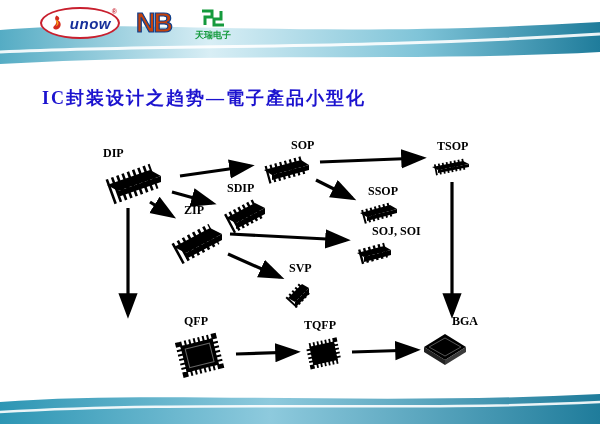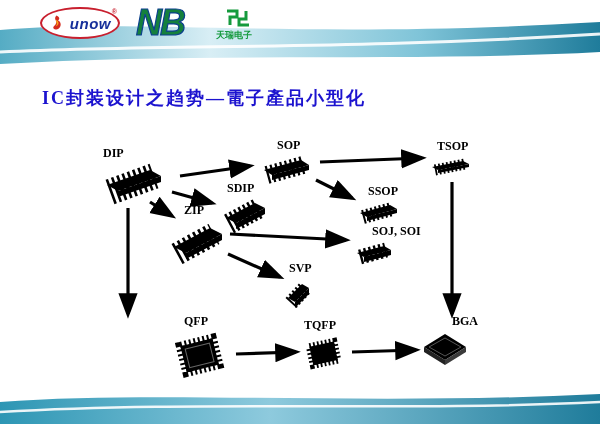--- a/index.html
+++ b/index.html
@@ -11,38 +11,38 @@
   .hdr-svg{position:absolute;top:0;left:0;display:block}
   .ftr-svg{position:absolute;bottom:0;left:0;display:block}
 
   
   .logos{position:absolute;top:7px;left:40px;display:flex;align-items:flex-start;gap:16px}
   .logo-oval{position:relative;display:flex;align-items:center;gap:6px;
     width:80px;height:32px;border:2px solid #c81f2e;border-radius:50%;
     background:#fff;padding:0 7px}
   .logo-oval .txt{font-style:italic;font-weight:bold;font-size:15px;color:#162f9a;letter-spacing:.5px}
   .logo-oval .reg{position:absolute;top:-1px;right:1px;font-size:7px;color:#c81f2e;font-weight:bold}
-  .logo-nb{font-size:36px;font-weight:bold;font-style:italic;color:#15803d;
+  .logo-nb{font-size:27px;font-weight:bold;color:#c2410c;
     -webkit-text-stroke:1.2px #0c3f8e;line-height:32px;letter-spacing:-2px}
-  .logo-tr{display:flex;flex-direction:column;align-items:flex-end;width:52px;margin-top:1px}
+  .logo-tr{display:flex;flex-direction:column;align-items:center;width:52px;margin-top:1px}
   .logo-tr .txt{font-size:9px;font-weight:bold;color:#159a3d;margin-top:1px;white-space:nowrap}
 
   
   .title{position:absolute;left:42px;top:86px;
     font-family:"Liberation Serif","DejaVu Serif",serif;
     font-size:18px;font-weight:bold;color:#1c13cf;letter-spacing:2px;white-space:nowrap}
 
   
   .pkg{position:absolute}
   .pkg .lbl{font-family:"Liberation Serif","DejaVu Serif",serif;
     font-weight:bold;font-size:12px;color:#000;white-space:nowrap;line-height:14px}
   .pkg svg{display:block;margin-top:2px}
 
   .p-dip {left:100px;top:146px}.p-dip  .lbl{margin-left:3px}
-  .p-sop {left:258px;top:138px}.p-sop  .lbl{margin-left:19px}
+  .p-sop {left:258px;top:138px}.p-sop  .lbl{margin-left:33px}
   .p-tsop{left:428px;top:139px}.p-tsop .lbl{margin-left:9px}
   .p-sdip{left:218px;top:181px}.p-sdip .lbl{margin-left:9px}
   .p-ssop{left:355px;top:184px}.p-ssop .lbl{margin-left:13px}
   .p-zip {left:168px;top:203px}.p-zip  .lbl{margin-left:16px}
   .p-soj {left:352px;top:224px}.p-soj  .lbl{margin-left:20px}
   .p-svp {left:282px;top:261px}.p-svp  .lbl{margin-left:7px}
   .p-qfj {left:95px; top:314px}.p-qfj  .lbl{margin-left:12px}
   .p-qfp {left:170px;top:314px}.p-qfp  .lbl{margin-left:14px}
   .p-tqfp{left:300px;top:318px}.p-tqfp .lbl{margin-left:4px}
   .p-bga {left:420px;top:314px}.p-bga  .lbl{margin-left:32px}

